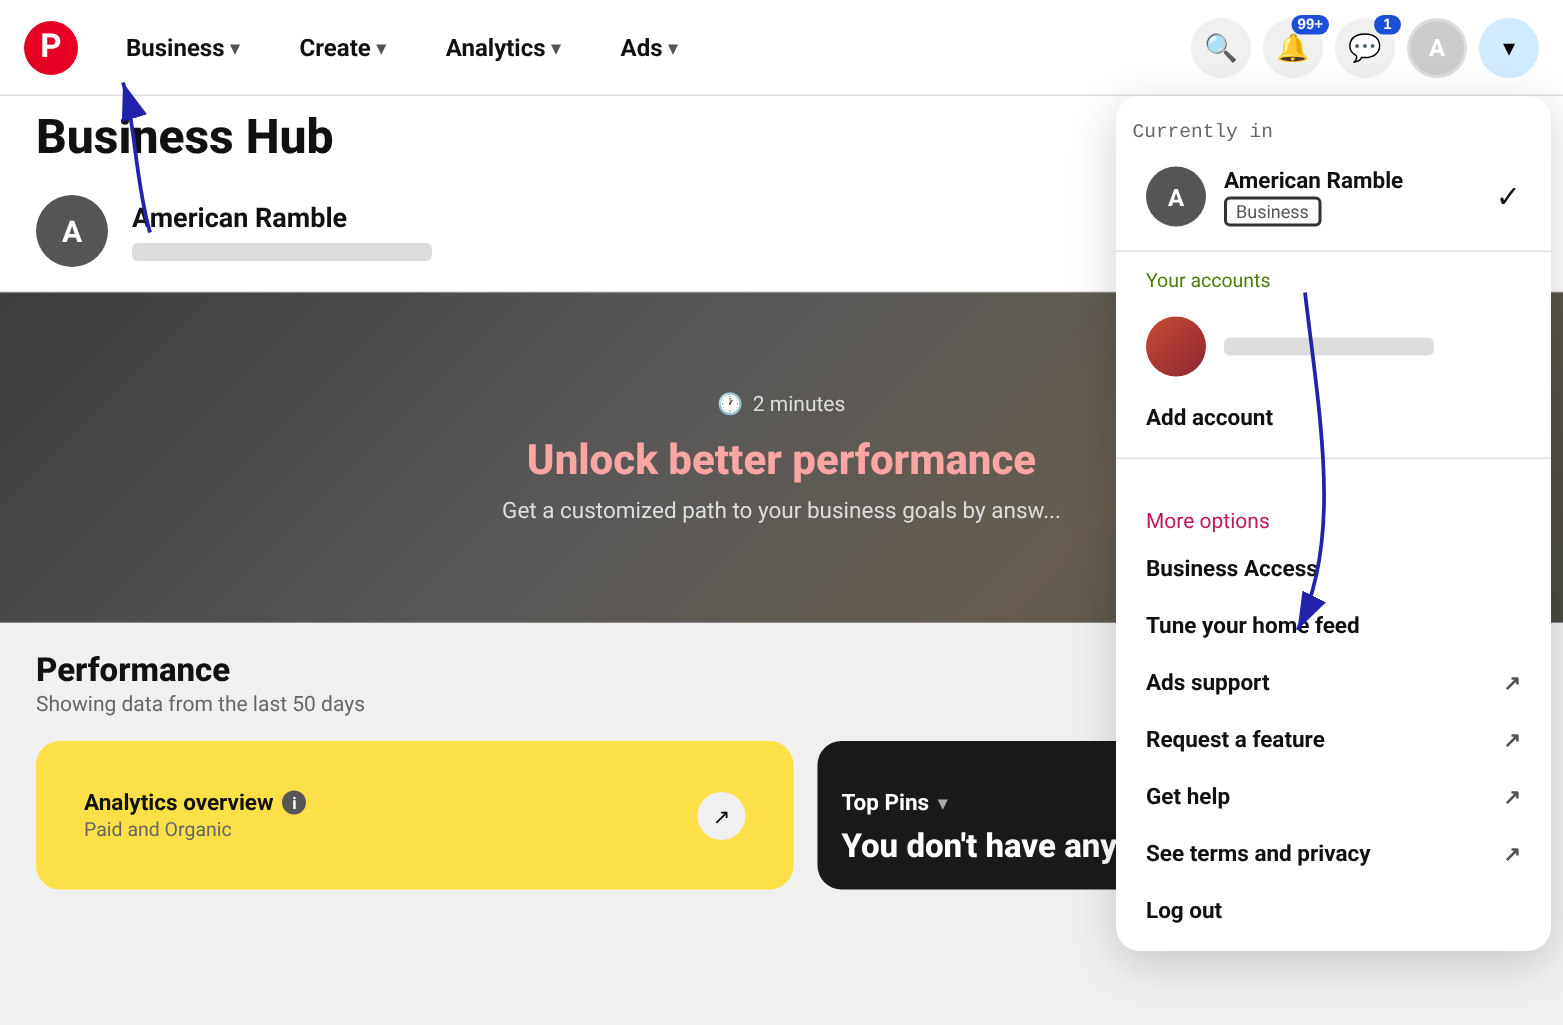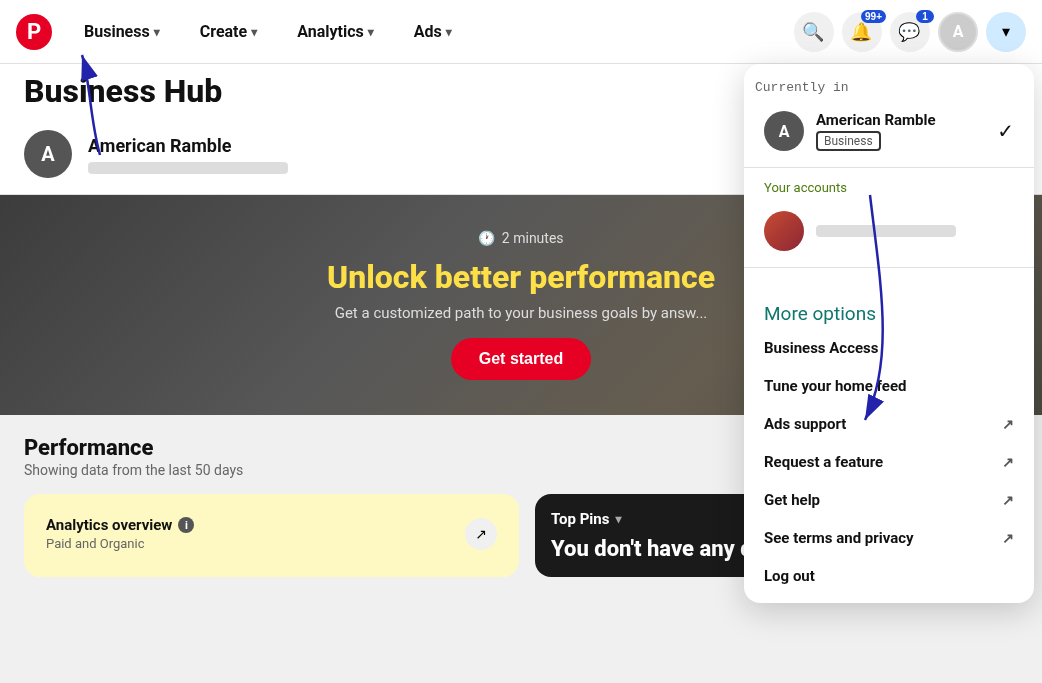--- a/index.html
+++ b/index.html
@@ -136,21 +136,21 @@
       opacity: 0.85;
     }
     .banner-time {
       position: relative; z-index: 1;
       color: #ddd; font-size: 14px;
       display: flex; align-items: center; gap: 6px;
       margin-bottom: 12px;
     }
     .banner-title {
       position: relative; z-index: 1;
-      color: #fde047; font-size: 32px; font-weight: 800;
+      color: #fca5a5; font-size: 28px; font-weight: 800;
       text-align: center;
     }
     .banner-subtitle {
       position: relative; z-index: 1;
       color: #ddd; font-size: 15px;
       text-align: left; margin-top: 8px;
     }
     .banner-btn {
       position: relative; z-index: 1;
       margin-top: 16px;
@@ -168,23 +168,23 @@
       background: #f0f0f0;
       padding: 20px 24px;
       flex: 1;
     }
     .performance-title { font-size: 22px; font-weight: 800; color: #111; }
     .performance-sub { font-size: 14px; color: #666; margin-top: 2px; }
     .cards-row {
       display: flex; gap: 16px; margin-top: 16px;
     }
     .card {
-      background: #fef9c3;
+      background: #fde047;
       border-radius: 16px;
-      padding: 22px;
+      padding: 32px;
       flex: 1;
     }
     .card-header {
       display: flex; align-items: center; justify-content: space-between;
     }
     .card-title { font-size: 15px; font-weight: 700; color: #111; display: flex; align-items: center; gap: 6px; }
     .card-sub { font-size: 13px; color: #666; margin-top: 2px; }
     .card-export {
       width: 32px; height: 32px; border-radius: 50%; border: none; background: #f0f0f0; cursor: pointer;
       display: flex; align-items: center; justify-content: center; font-size: 14px;
@@ -270,21 +270,21 @@
       cursor: pointer;
     }
     .dropdown-menu-item {
       padding: 10px 20px;
       font-size: 15px; font-weight: 700; color: #111;
       cursor: pointer;
       display: flex; align-items: center; justify-content: space-between;
     }
     .dropdown-menu-item .ext-icon { font-size: 14px; color: #555; }
     .more-options-label {
-      font-size: 19px; color: #0f766e;
+      font-size: 14px; color: #be185d;
       padding: 8px 20px 4px;
       margin-top: 26px;
     }
     svg.arrow-svg {
       position: absolute;
       z-index: 300;
       pointer-events: none;
       overflow: visible;
     }
   </style>
@@ -359,21 +359,20 @@
   </div>
 
   <div class="banner">
     <div class="banner-bg"></div>
     <div class="banner-time">
       <span>🕐</span>
       <span>2 minutes</span>
     </div>
     <div class="banner-title">Unlock better performance</div>
     <div class="banner-subtitle">Get a customized path to your business goals by answ...</div>
-    <button class="banner-btn">Get started</button>
   </div>
 
   <div class="performance-section">
     <div class="performance-title">Performance</div>
     <div class="performance-sub">Showing data from the last 50 days</div>
     <div class="cards-row">
       <div class="card">
         <div class="card-header">
           <div>
             <div class="card-title">
@@ -413,20 +412,23 @@
     </div>
 
     <div class="dropdown-divider"></div>
 
     <div class="dropdown-section-label2">Your accounts</div>
     <div class="dropdown-alt-account">
       <div class="dropdown-alt-avatar"></div>
       <div class="dropdown-alt-name"></div>
     </div>
 
+    <div class="dropdown-add-account">
+      <span>Add account</span>
+    </div>
 
     <div class="dropdown-divider"></div>
     <div class="more-options-label">More options</div>
 
     <div class="dropdown-menu-item">
       <span>Business Access</span>
     </div>
     <div class="dropdown-menu-item">
       <span>Tune your home feed</span>
     </div>

